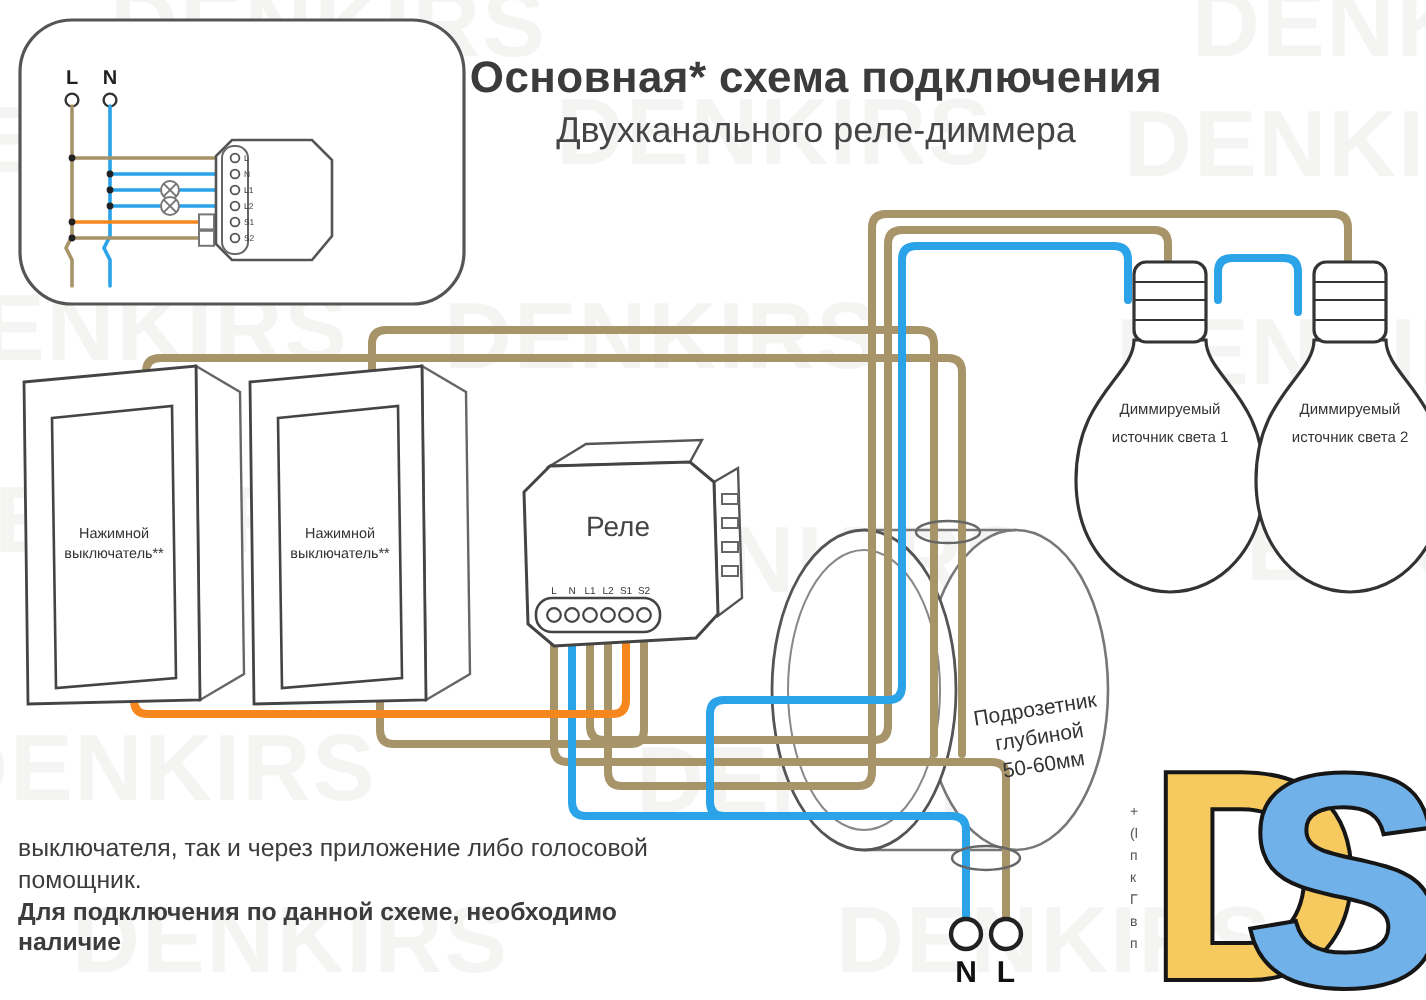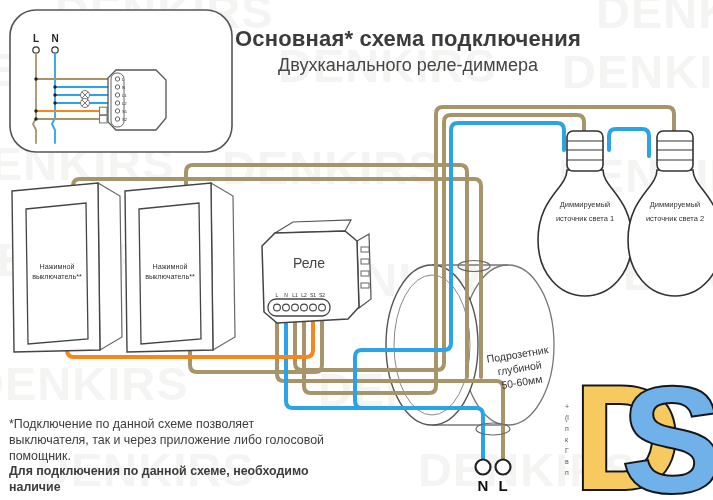--- a/index.html
+++ b/index.html
@@ -194,21 +194,20 @@
       </g>
     </g>
 
     <g font-weight="bold" stroke="#161616" paint-order="stroke">
       <text x="574" y="489" font-size="148" stroke-width="4" fill="#f6ca5f">D</text>
       <text x="622" y="492" font-size="150" stroke-width="4" fill="#6fb1e8">S</text>
     </g>
   </svg>
 
   <div class="footnote">
-    <div>*Подключение по данной схеме позволяет</div>
     <div>выключателя, так и через приложение либо голосовой помощник.</div>
     <div class="b">Для подключения по данной схеме, необходимо наличие</div>
 
   </div>
 
   <div class="frag-left">
     <div>+</div>
     <div>(l</div>
     <div>п</div>
     <div>к</div>

